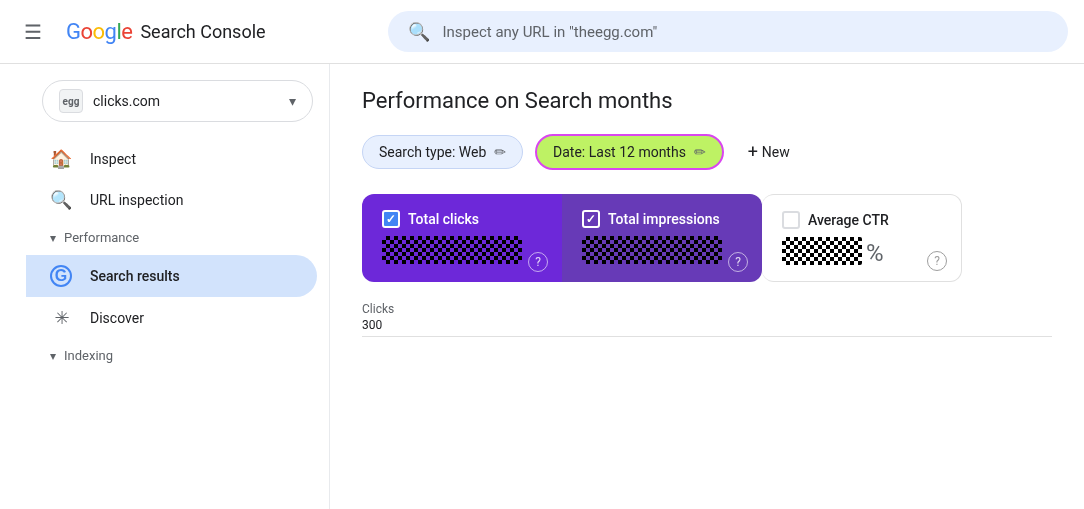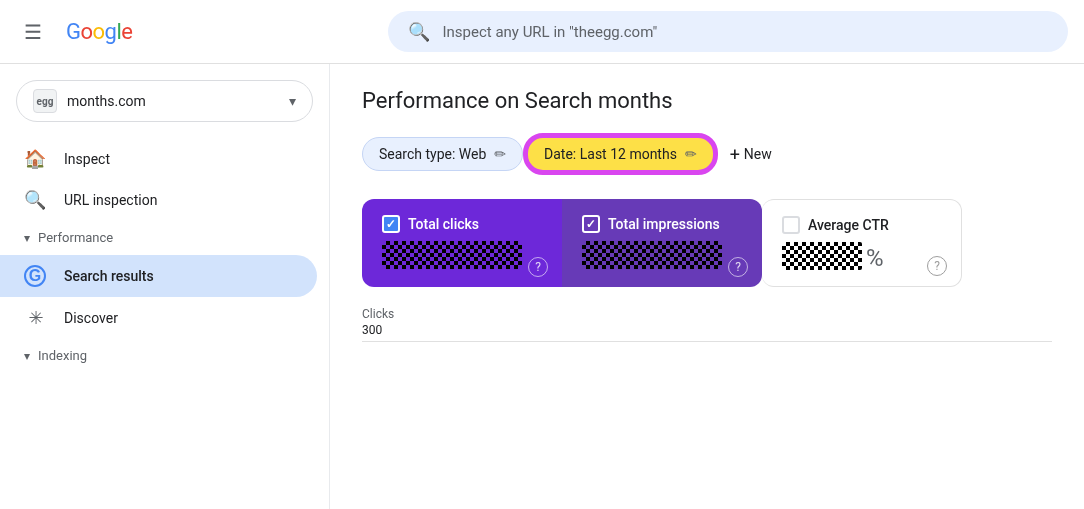--- a/index.html
+++ b/index.html
@@ -81,20 +81,21 @@
     
     .sidebar {
       width: 330px;
       min-width: 330px;
       background: #fff;
       border-right: 1px solid #e8eaed;
       display: flex;
       flex-direction: column;
       padding-top: 8px;
       overflow-y: auto;
+      padding-left: 26px;
     }
 
     
     .site-selector {
       display: flex;
       align-items: center;
       margin: 8px 16px 16px 16px;
       border: 1px solid #dadce0;
       border-radius: 24px;
       padding: 8px 16px;
@@ -185,37 +186,38 @@
       font-size: 22px;
       font-weight: 400;
       color: #202124;
       margin-bottom: 20px;
     }
 
     
     .filter-row {
       display: flex;
       align-items: center;
+      gap: 12px;
       margin-bottom: 24px;
     }
     .filter-chip {
       display: flex;
       align-items: center;
       gap: 8px;
       background: #e8f0fe;
       border: 1px solid #c5d5f5;
       border-radius: 20px;
       padding: 8px 16px;
       font-size: 14px;
       color: #202124;
       cursor: pointer;
     }
     .filter-chip.highlighted {
-      border: 5px solid #d946ef;
-      background: #fde047;
+      border: 2px solid #d946ef;
+      background: #bef264;
     }
     .filter-chip .edit-icon {
       font-size: 14px;
       color: #5f6368;
     }
     .new-filter {
       display: flex;
       align-items: center;
       gap: 4px;
       font-size: 14px;
@@ -352,36 +354,37 @@
   </style>
 </head>
 <body>
 
 <div class="top-bar">
   <span class="hamburger-icon">☰</span>
   <div class="logo-area">
     <span class="google-logo">
       <span class="g">G</span><span class="o1">o</span><span class="o2">o</span><span class="g2">g</span><span class="l">l</span><span class="e">e</span>
     </span>
+    <span class="app-title">Search Console</span>
   </div>
   <div class="search-bar">
     <span class="search-bar-icon">🔍</span>
     <span class="search-bar-text">Inspect any URL in "theegg.com"</span>
   </div>
 </div>
 
 <div class="main-layout">
 
   <div class="sidebar">
 
     <div class="site-selector">
       <div class="site-favicon">
         <span>egg</span>
       </div>
-      <span class="site-name">months.com</span>
+      <span class="site-name">clicks.com</span>
       <span class="dropdown-icon">▾</span>
     </div>
 
     <div class="nav-item">
       <span class="nav-icon">🏠</span>
       <span>Inspect</span>
     </div>
 
     <div class="nav-item">
       <span class="nav-icon">🔍</span>

